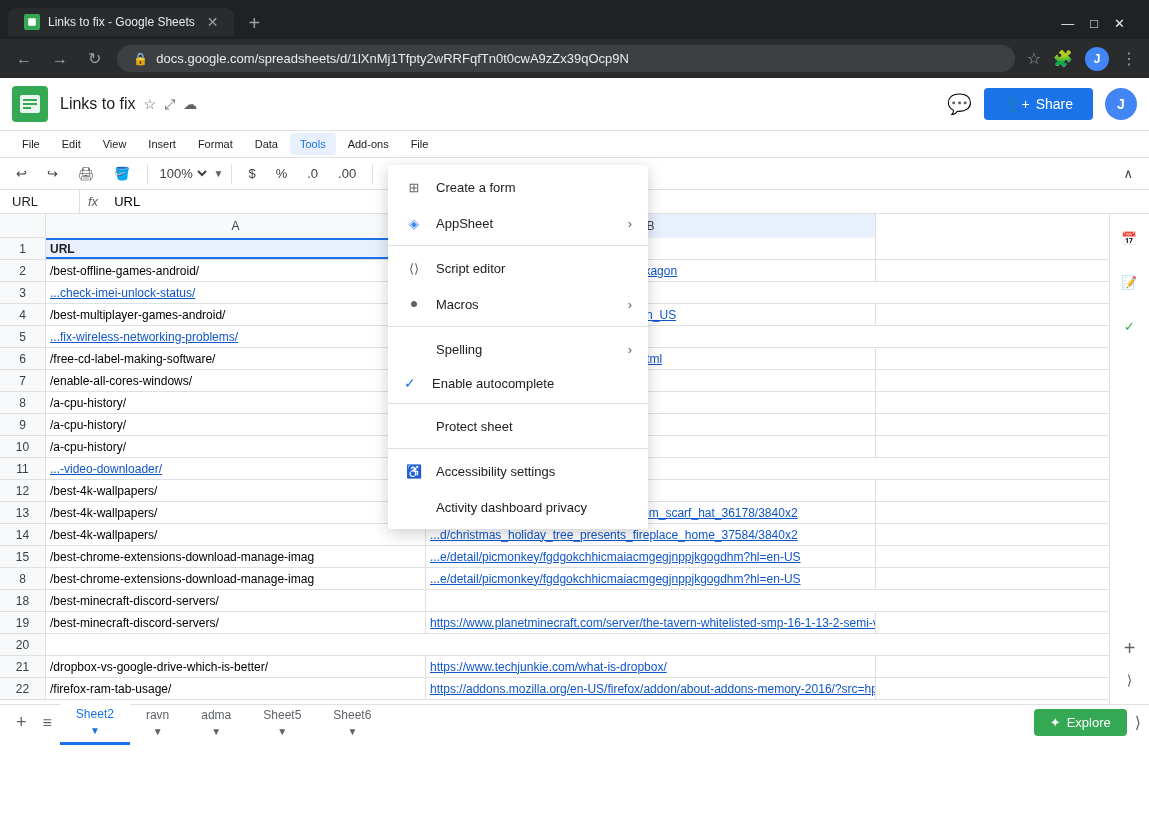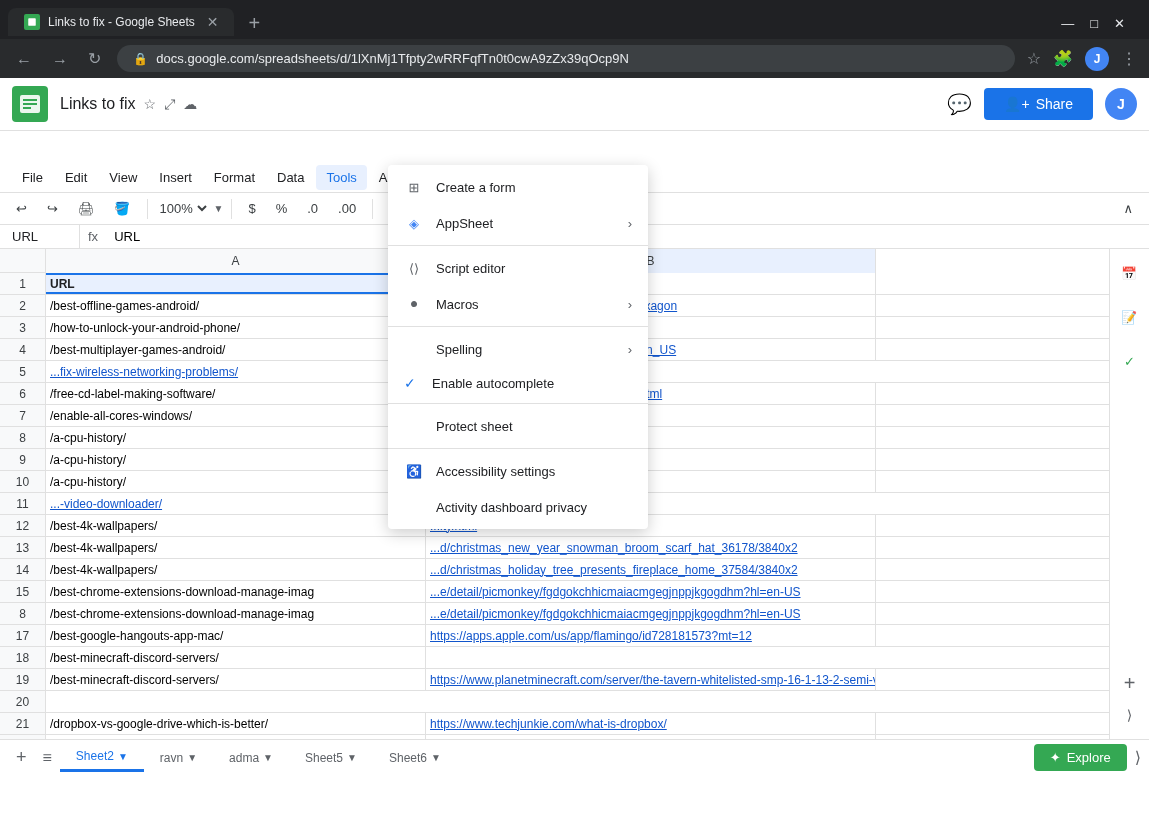--- a/index.html
+++ b/index.html
@@ -33,33 +33,33 @@
     .sheets-title { display: flex; align-items: center; gap: 8px; }
     .sheets-title-text { font-size: 16px; color: #202124; font-weight: normal; }
     .title-icons { display: flex; gap: 8px; color: #5f6368; font-size: 14px; }
     .header-right { display: flex; align-items: center; gap: 12px; }
     .share-btn { background: #1a73e8; color: white; border: none; border-radius: 4px; padding: 8px 20px; font-size: 14px; cursor: pointer; display: flex; align-items: center; gap: 6px; }
     .avatar { width: 32px; height: 32px; border-radius: 50%; background: #4285f4; color: white; display: flex; align-items: center; justify-content: center; font-size: 14px; font-weight: bold; }
     .comment-btn { color: #5f6368; font-size: 20px; background: none; border: none; cursor: pointer; }
 
     
     .menu-bar { display: flex; align-items: center; padding: 2px 12px; gap: 2px; border-bottom: 1px solid #e0e0e0; }
-    .menu-item { padding: 5px 10px; color: #202124; font-size: 13px; cursor: pointer; border-radius: 4px; margin-top: 32px; }
+    .menu-item { padding: 5px 10px; color: #202124; font-size: 11px; cursor: pointer; border-radius: 4px; }
     .menu-item.active { background: #e8f0fe; color: #1a73e8; }
 
     
     .toolbar { display: flex; align-items: center; padding: 4px 8px; gap: 4px; border-bottom: 1px solid #e0e0e0; background: #fff; }
     .toolbar-btn { padding: 4px 8px; border: none; background: none; cursor: pointer; color: #3c4043; font-size: 13px; border-radius: 2px; }
     .toolbar-separator { width: 1px; height: 20px; background: #e0e0e0; margin: 0 4px; }
     .zoom-select { border: none; background: none; font-size: 13px; color: #3c4043; cursor: pointer; }
 
     
     .formula-bar { display: flex; align-items: center; border-bottom: 1px solid #e0e0e0; padding: 0; }
     .cell-ref { padding: 4px 12px; font-size: 13px; color: #202124; border-right: 1px solid #e0e0e0; min-width: 80px; }
-    .fx-icon { padding: 4px 8px; color: #5f6368; font-size: 13px; }
+    .fx-icon { padding: 4px 8px; color: #5f6368; font-style: italic; font-size: 13px; }
     .formula-input { flex: 1; padding: 4px 8px; font-size: 13px; border: none; outline: none; }
     .spreadsheet-main { flex: 1; overflow: hidden; }
     .row-header-corner { width: 46px; height: 24px; background: #f8f9fa; border-right: 1px solid #e0e0e0; border-bottom: 1px solid #e0e0e0; display: inline-block; }
     .col-header { height: 24px; border-right: 1px solid #e0e0e0; display: flex; align-items: center; justify-content: center; font-size: 12px; color: #3c4043; background: #f8f9fa; }
     .col-a { width: 380px; }
     .col-b { width: 450px; background: #e8f0fe; }
     .spreadsheet-rows { overflow: hidden; }
     .sheet-row { display: flex; border-bottom: 1px solid #e0e0e0; height: 22px; }
     .row-num { width: 46px; min-width: 46px; background: #f8f9fa; border-right: 1px solid #e0e0e0; display: flex; align-items: center; justify-content: center; font-size: 12px; color: #3c4043; }
     .cell { display: flex; align-items: center; padding: 0 4px; font-size: 12px; border-right: 1px solid #e0e0e0; overflow: hidden; white-space: nowrap; }
@@ -75,21 +75,21 @@
     .menu-option-icon { width: 20px; height: 20px; display: flex; align-items: center; justify-content: center; color: #5f6368; }
 
     
     .right-sidebar { width: 40px; background: #fff; border-left: 1px solid #e0e0e0; display: flex; flex-direction: column; align-items: center; padding: 8px 0; gap: 12px; }
     .sidebar-icon { width: 32px; height: 32px; display: flex; align-items: center; justify-content: center; border-radius: 4px; cursor: pointer; }
 
     
     .sheet-tabs { display: flex; align-items: center; background: #fff; border-top: 1px solid #e0e0e0; padding: 0 8px; height: 36px; }
     .add-sheet { font-size: 18px; color: #5f6368; cursor: pointer; padding: 4px 8px; }
     .sheet-menu { font-size: 16px; color: #5f6368; cursor: pointer; padding: 4px 8px; }
-    .sheet-tab { padding: 6px 16px; font-size: 12px; border-radius: 4px 4px 0 0; cursor: pointer; color: #5f6368; display: flex; align-items: center; gap: 4px; }
+    .sheet-tab { padding: 6px 16px; font-size: 12px; border-radius: 4px 4px 0 0; cursor: pointer; color: #5f6368; display: flex; align-items: center; gap: 4px; flex-direction: column; }
     .sheet-tab.active { background: #fff; color: #1a73e8; border-bottom: 3px solid #1a73e8; font-weight: 500; }
     .sheet-tab-arrow { font-size: 10px; }
     .explore-btn { margin-left: auto; background: #34a853; color: white; border: none; border-radius: 4px; padding: 6px 16px; font-size: 13px; cursor: pointer; display: flex; align-items: center; gap: 6px; }
     .tabs-right-arrow { color: #5f6368; font-size: 16px; margin-left: 8px; }
 
     .header-row-area { display: flex; }
   </style>
 </head>
 <body>
 
@@ -226,21 +226,20 @@
             <div class="cell cell-a cell-header" style="font-weight: bold; color: rgb(32, 33, 36); background: rgb(232, 240, 254); border-top: 2px solid rgb(26, 115, 232); border-bottom: 2px solid rgb(26, 115, 232);">URL</div>
             <div class="cell cell-b cell-header" style="font-weight: bold; color: rgb(32, 33, 36); text-decoration: none;"></div>
           </div>
           <div class="sheet-row">
             <div class="row-num">2</div>
             <div class="cell cell-a">/best-offline-games-android/</div>
             <div class="cell cell-b">...etails?id=com.distractionware.superhexagon</div>
           </div>
           <div class="sheet-row">
             <div class="row-num">3</div>
-            <div class="cell cell-a">/how-to-unlock-your-android-phone/</div>
             <div class="cell cell-b">...check-imei-unlock-status/</div>
           </div>
           <div class="sheet-row">
             <div class="row-num">4</div>
             <div class="cell cell-a">/best-multiplayer-games-android/</div>
             <div class="cell cell-b">...etails?id=com.epicgames.fortnite&amp;hl=en_US</div>
           </div>
           <div class="sheet-row">
             <div class="row-num">5</div>
             <div class="cell cell-b">...fix-wireless-networking-problems/</div>
@@ -291,25 +290,20 @@
           </div>
           <div class="sheet-row">
             <div class="row-num">15</div>
             <div class="cell cell-a">/best-chrome-extensions-download-manage-imag</div>
             <div class="cell cell-b">...e/detail/picmonkey/fgdgokchhicmaiacmgegjnppjkgogdhm?hl=en-US</div>
           </div>
           <div class="sheet-row">
             <div class="row-num">8</div>
             <div class="cell cell-a">/best-chrome-extensions-download-manage-imag</div>
             <div class="cell cell-b">...e/detail/picmonkey/fgdgokchhicmaiacmgegjnppjkgogdhm?hl=en-US</div>
-          </div>
-          <div class="sheet-row">
-            <div class="row-num">17</div>
-            <div class="cell cell-a">/best-google-hangouts-app-mac/</div>
-            <div class="cell cell-b">https://apps.apple.com/us/app/flamingo/id728181573?mt=12</div>
           </div>
           <div class="sheet-row">
             <div class="row-num">18</div>
             <div class="cell cell-a">/best-minecraft-discord-servers/</div>
           </div>
           <div class="sheet-row">
             <div class="row-num">19</div>
             <div class="cell cell-a">/best-minecraft-discord-servers/</div>
             <div class="cell cell-b">https://www.planetminecraft.com/server/the-tavern-whitelisted-smp-16-1-13-2-semi-vanilla-survival-hard</div>
           </div>

